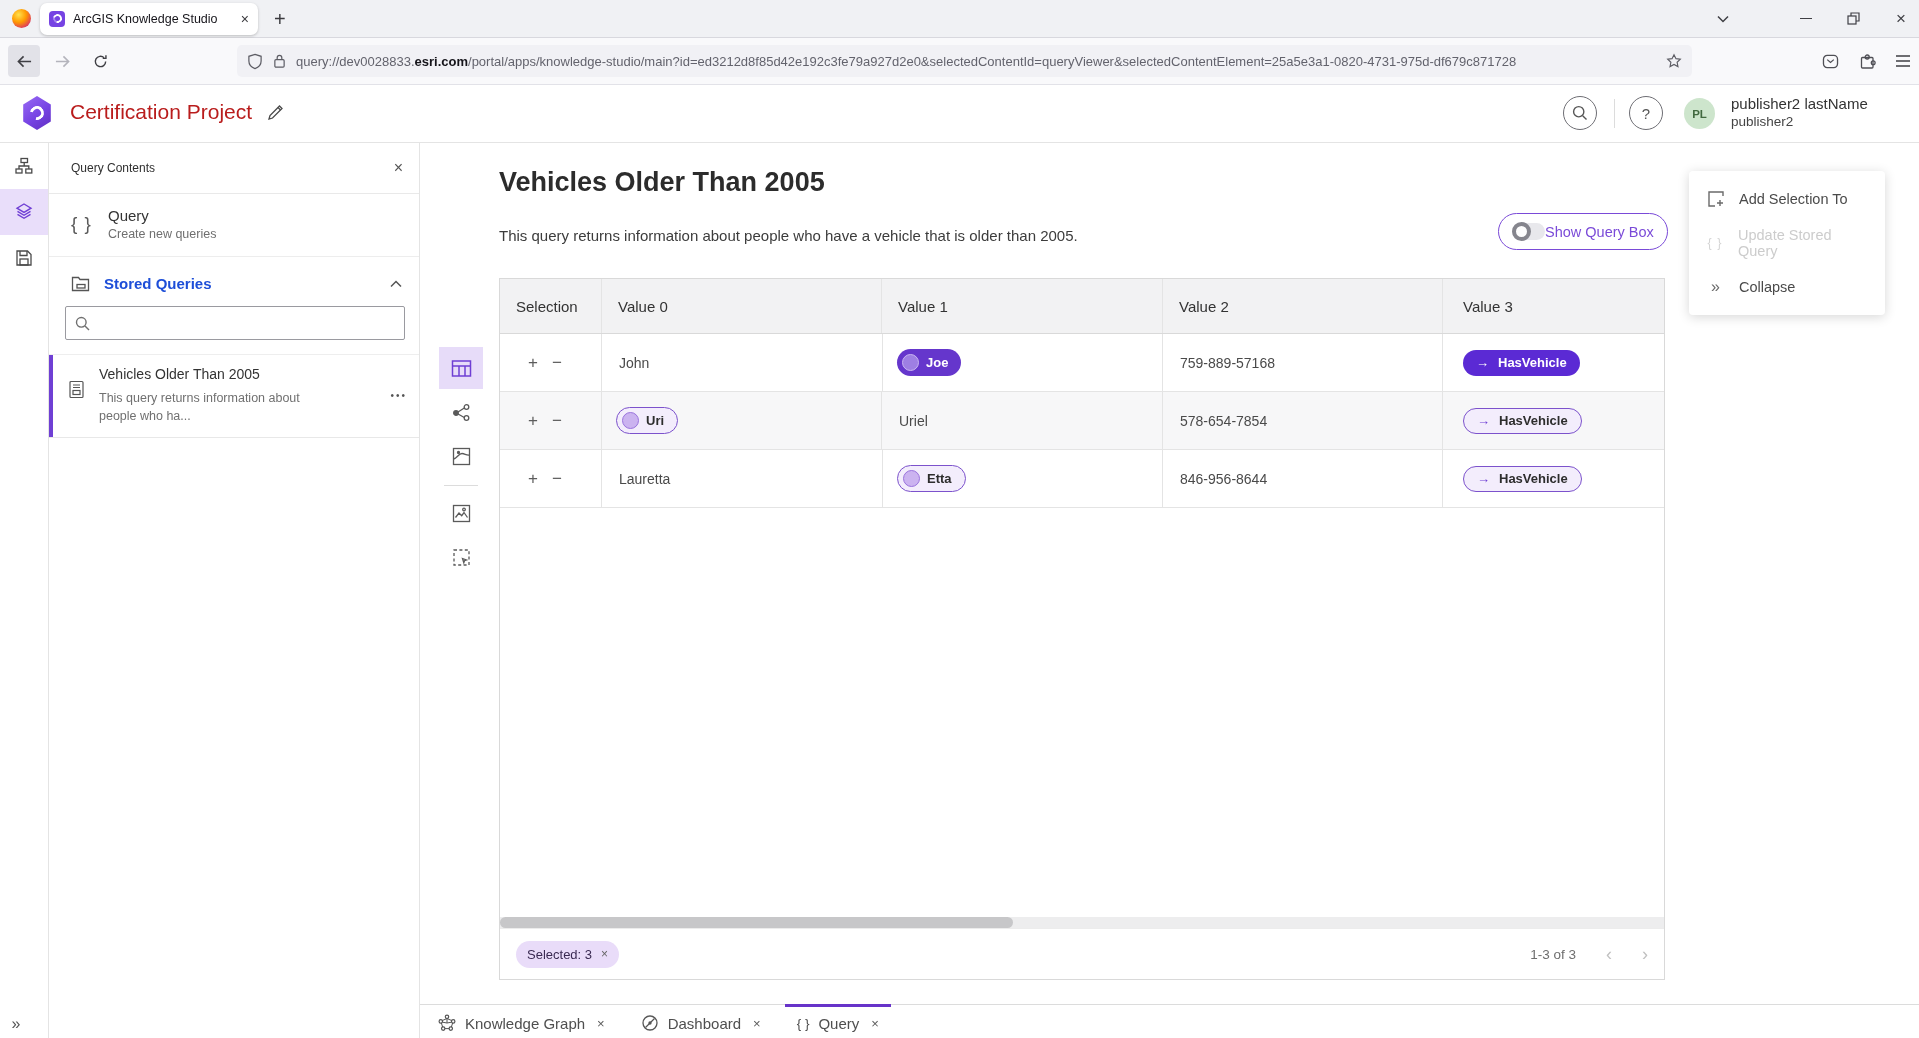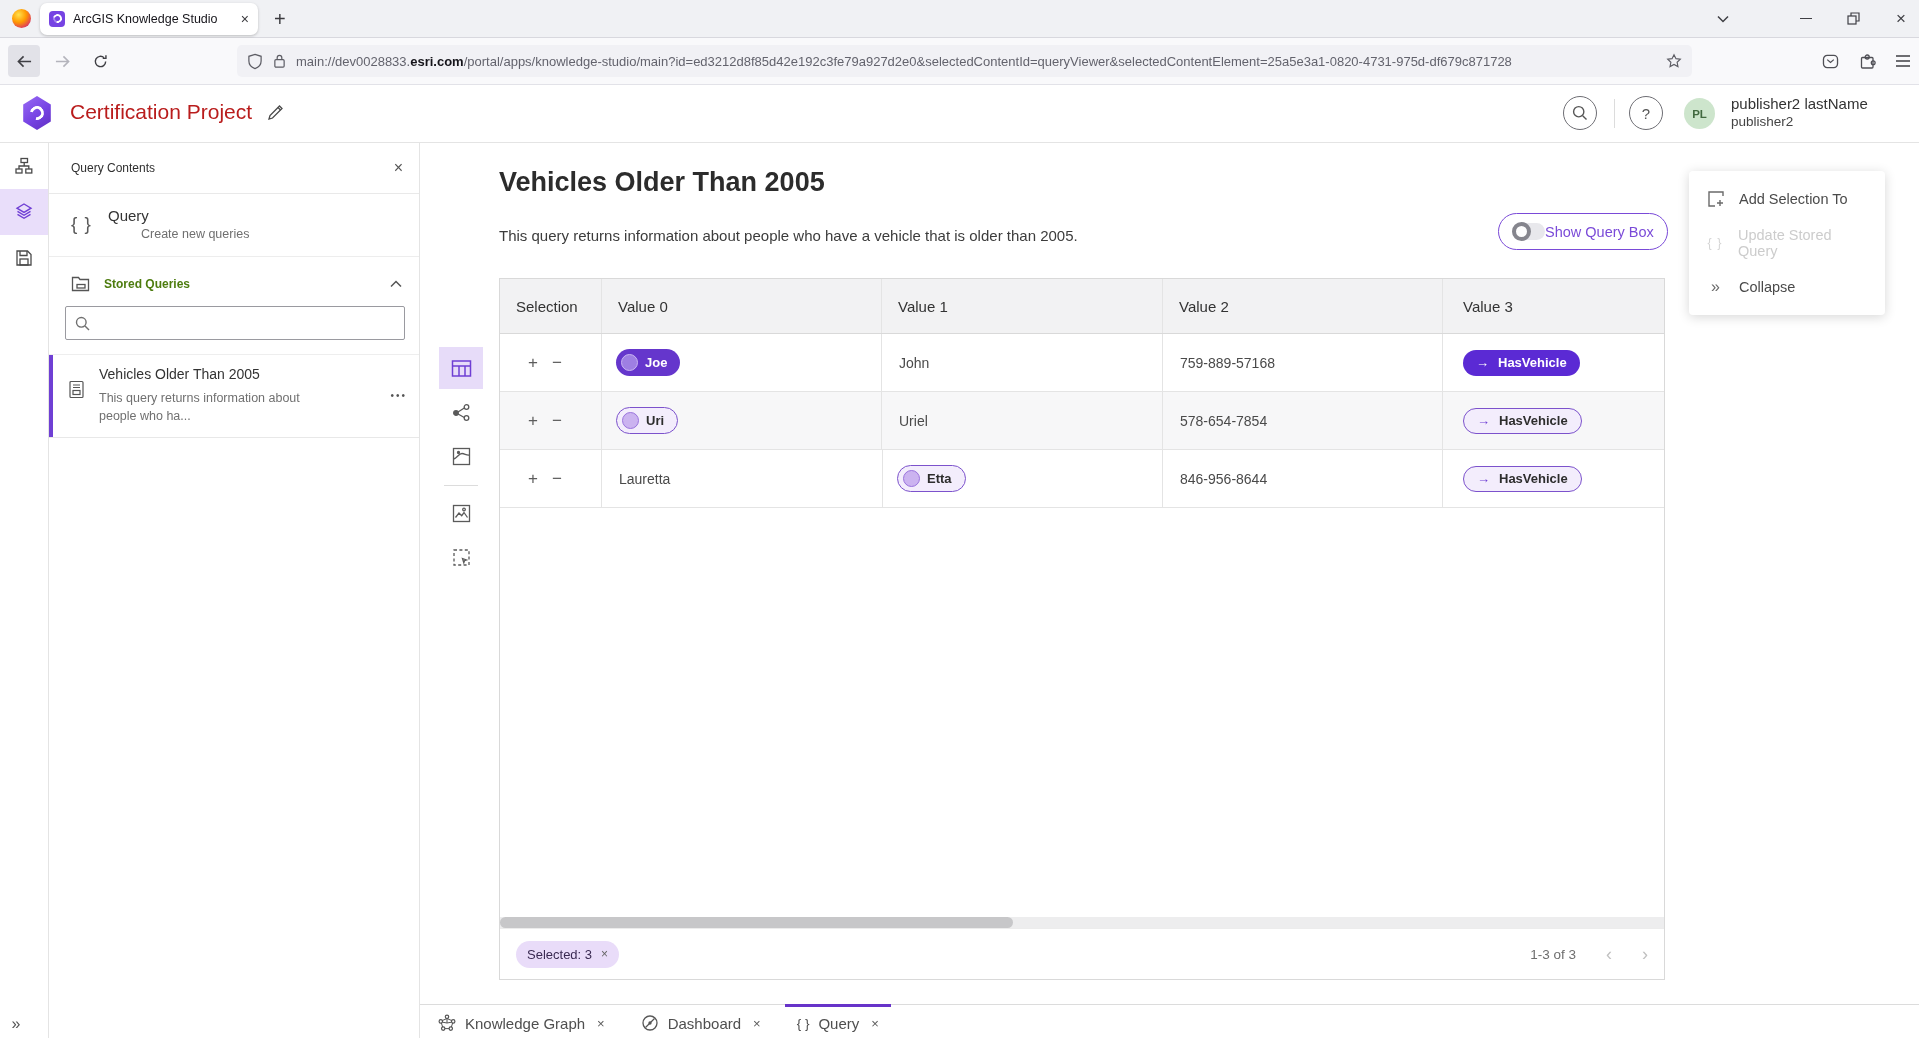--- a/index.html
+++ b/index.html
@@ -60,23 +60,23 @@
   .ricon.sel{background:#e9defa;color:#6f3fd4;}
   .rail-expand{position:absolute;left:4px;bottom:8px;font-size:16px;color:#555;width:24px;text-align:center;}
 
   .panel{width:370px;flex:none;border-right:1px solid #e4e4e4;background:#fff;display:flex;flex-direction:column;}
   .phead{height:50px;display:flex;align-items:center;padding:0 16px 0 22px;border-bottom:1px solid #e9e9e9;flex:none;}
   .phead .t{flex:1;font-size:12px;font-weight:500;color:#2f2f2f;}
   .phead .xbtn{font-size:16px;color:#555;}
   .qitem{display:flex;align-items:center;gap:16px;padding:13px 22px 15px;border-bottom:1px solid #ededed;}
   .braces{font-size:19px;color:#5a5a5a;letter-spacing:1px;white-space:nowrap;}
   .qitem .t1{font-size:15px;color:#333;}
-  .qitem .t2{font-size:12.5px;color:#6f6f6f;margin-top:3px;margin-left:33px;}
+  .qitem .t2{font-size:12.5px;color:#6f6f6f;margin-top:3px;}
   .sqhead{display:flex;align-items:center;gap:14px;padding:18px 17px 12px 22px;}
-  .sqhead .t{flex:1;font-size:12px;font-weight:600;color:#4d7c0f;}
+  .sqhead .t{flex:1;font-size:15px;font-weight:600;color:#1d4ed8;}
   .searchbox{margin:2px 14px 14px 16px;height:32px;border:1px solid #9a9aa0;border-radius:2px;
              display:flex;align-items:center;gap:8px;padding:0 9px;}
   .searchbox input{border:none;outline:none;background:transparent;flex:1;font-size:13px;font-family:inherit;}
   .sitem{position:relative;display:flex;gap:13px;padding:11px 12px 12px 18px;border-top:1px solid #eee;border-bottom:1px solid #e8e8e8;}
   .sitem::before{content:"";position:absolute;left:0;top:0;bottom:0;width:4px;background:#6f3fd4;}
   .sitem .ic{margin-top:14px;color:#555;}
   .sitem .t1{font-size:14px;color:#333;margin-bottom:4px;}
   .sitem .t2{font-size:12.5px;color:#707070;line-height:1.45;max-width:218px;margin-top:7px;}
   .sitem .more{margin-left:auto;align-self:center;color:#555;font-size:10px;letter-spacing:2px;}
 
@@ -200,21 +200,21 @@
         </svg>
     </button>
     <div class="urlbar">
       <svg width="16" height="17" viewBox="0 0 17 18" fill="none" stroke="#5c5c64" stroke-width="1.3">
           <path d="M8.5 1.5 15 3.5v5c0 4.2-2.9 6.8-6.5 8-3.6-1.2-6.5-3.8-6.5-8v-5Z"></path>
         </svg>
       <svg width="13" height="16" viewBox="0 0 14 17" fill="none" stroke="#5c5c64" stroke-width="1.3">
           <rect x="2" y="7" width="10" height="8" rx="1.2"></rect>
           <path d="M4.5 7V5a2.5 2.5 0 0 1 5 0v2"></path>
         </svg>
-      <div class="urltext"><span>main://dev0028833.</span><span class="dom">esri.com</span><span>/portal/apps/knowledge-studio/main?id=ed3212d8f85d42e192c3fe79a927d2e0&amp;selectedContentId=queryViewer&amp;selectedContentElement=25a5e3a1-0820-4731-975d-df679c871728</span></div>
+      <div class="urltext"><span>query://dev0028833.</span><span class="dom">esri.com</span><span>/portal/apps/knowledge-studio/main?id=ed3212d8f85d42e192c3fe79a927d2e0&amp;selectedContentId=queryViewer&amp;selectedContentElement=25a5e3a1-0820-4731-975d-df679c871728</span></div>
       <svg width="16" height="16" viewBox="0 0 17 17" fill="none" stroke="#5c5c64" stroke-width="1.2">
           <path d="M8.5 1.8 10.6 6l4.6.6-3.4 3.2.9 4.6-4.2-2.3-4.2 2.3.9-4.6L1.8 6.6 6.4 6Z"></path>
         </svg>
     </div>
     <button class="nrt" style="left:1814px">
       <svg width="17" height="15" viewBox="0 0 18 16" fill="none" stroke="#4f4f55" stroke-width="1.4">
           <rect x="1.5" y="1.5" width="15" height="13" rx="4"></rect>
           <path d="M5.5 6 9 9l3.5-3"></path>
         </svg>
     </button>
@@ -385,29 +385,29 @@
             <div class="th c2">Value 1</div>
             <div class="th c3">Value 2</div>
             <div class="th c4">Value 3</div>
           </div>
 
           <div class="trow">
             <div class="td c0">
               <button class="selbtn">+</button>
               <button class="selbtn">−</button>
             </div>
+            <div class="td c2">
+                <span>John</span>
+              </div>
             <div class="td c1">
               <span class="epill filled">
                 <span class="edot"></span>
                 <span>Joe</span>
               </span>
             </div>
-            <div class="td c2">
-                <span>John</span>
-              </div>
             <div class="td c3">
                 <span>759-889-57168</span>
               </div>
             <div class="td c4">
               <span class="rpill filled">
                 <span class="rarr">→</span>
                 <span>HasVehicle</span>
               </span>
             </div>
           </div>

